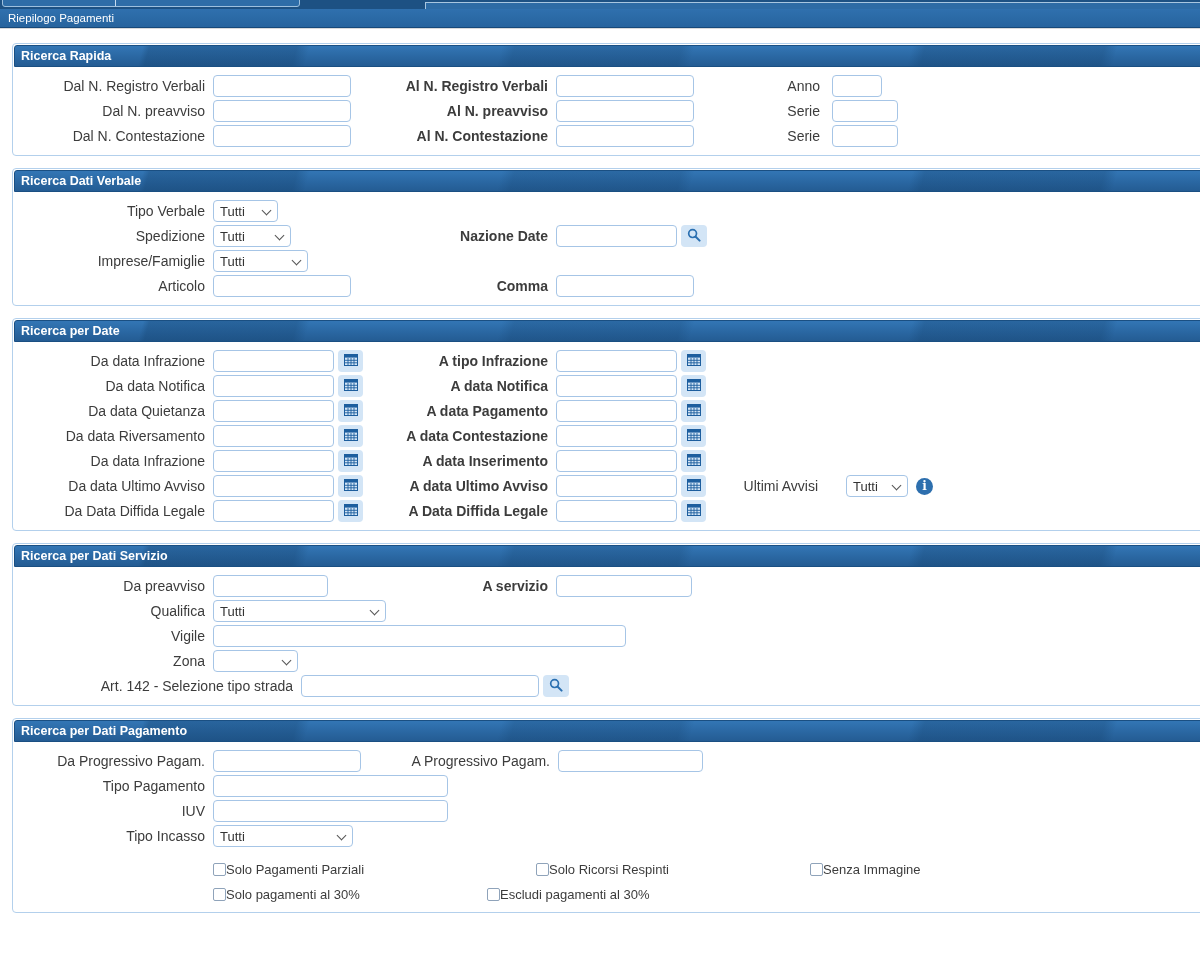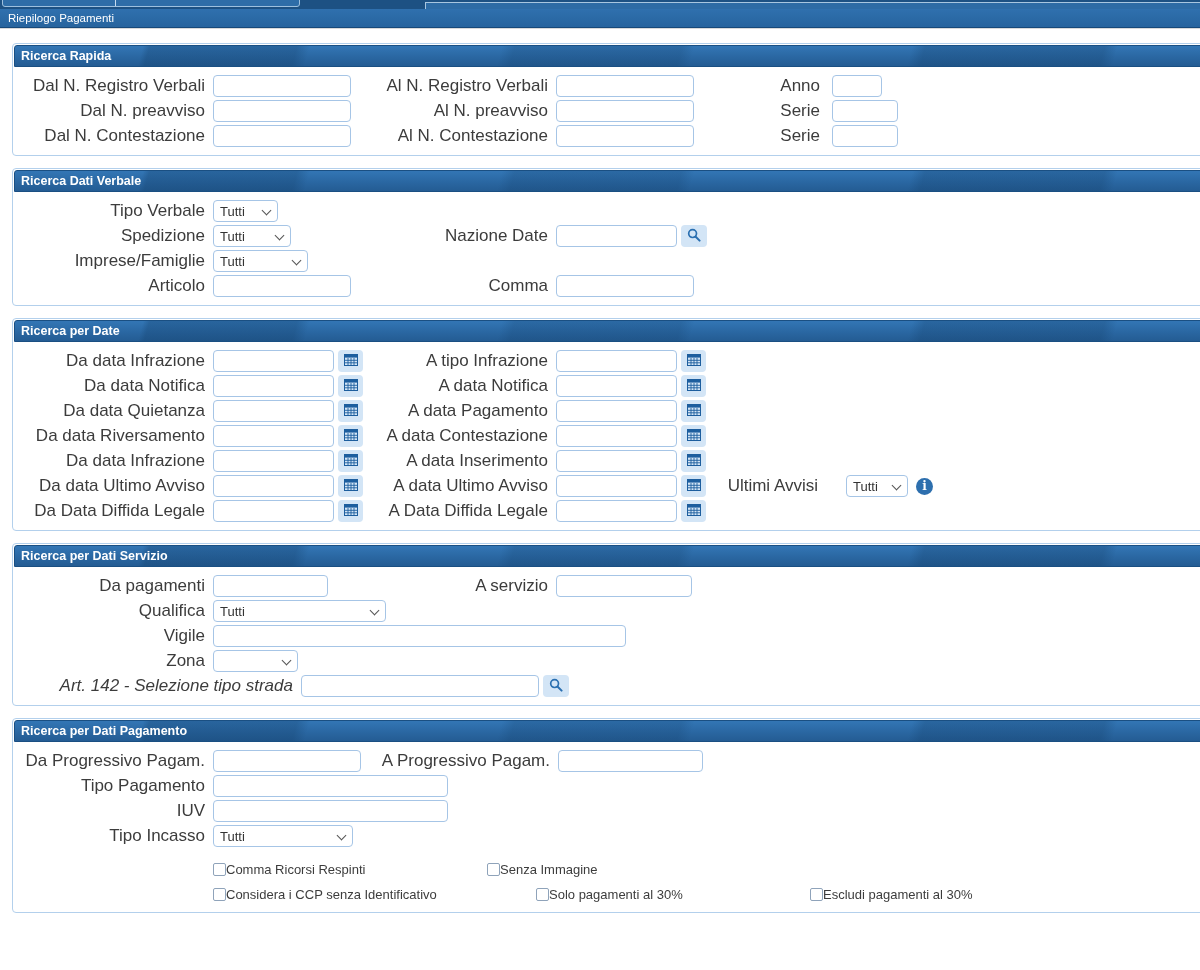--- a/index.html
+++ b/index.html
@@ -25,26 +25,26 @@
   .sec-header{margin:1px;height:22px;line-height:21px;padding-left:6px;
     color:#ffffff;font-weight:bold;font-size:12.5px;
     border:1px solid #1a4f82;border-radius:3px 3px 0 0;
     background:
       linear-gradient(105deg, rgba(18,62,105,0) 10%, rgba(18,62,105,.30) 10.5%, rgba(18,62,105,.30) 22%, rgba(18,62,105,0) 23%, rgba(18,62,105,0) 38%, rgba(18,62,105,.22) 39%, rgba(18,62,105,.22) 52%, rgba(18,62,105,0) 53%, rgba(18,62,105,0) 70%, rgba(18,62,105,.28) 71%, rgba(18,62,105,.28) 85%, rgba(18,62,105,0) 86%),
       linear-gradient(180deg,#3376b5 0%,#2a67a2 55%,#245c93 100%);}
   .sec-body{padding-top:4px;}
 
   
   .row{display:flex;align-items:center;margin:3px 0;height:22px;}
-  .lbl{font-size:17px;color:#3c3c3c;text-align:right;padding-right:8px;white-space:nowrap;}
+  .lbl{font-size:14px;color:#3c3c3c;text-align:right;padding-right:8px;white-space:nowrap;}
   .c1{width:200px;}
-  .c2{width:193px;}
+  .c2{width:193px;font-weight:bold;}
   .c2p{width:185px;}
   .c3{width:138px;padding-right:12px;}
-  .cwide{width:288px;font-style:italic;}
+  .cwide{width:288px;}
   .f1{width:150px;display:flex;align-items:center;}
   .f1p{width:160px;display:flex;align-items:center;}
 
   input[type=text]{height:22px;border:1px solid #a6c5e6;border-radius:4px;background:#fff;
     font-size:13px;padding:0 5px;outline:none;}
   .w138{width:138px;} .w121{width:121px;} .w148{width:148px;} .w145{width:145px;}
   .w50{width:50px;} .w66{width:66px;} .w115{width:115px;} .w136{width:136px;}
   .w235{width:235px;} .w413{width:413px;} .w238{width:238px;}
 
   .sel{position:relative;display:inline-block;}
@@ -322,21 +322,21 @@
               </svg></span>
           </button>
         </div>
       </div>
   </div>
 
   <div class="section">
     <div class="sec-header">Ricerca per Dati Servizio</div>
     <div class="sec-body">
       <div class="row">
-        <div class="lbl c1">Da pagamenti</div>
+        <div class="lbl c1">Da preavviso</div>
         <div class="f1">
             <input type="text" class="w115" style="">
           </div>
         <div class="lbl c2">A servizio</div>
         <input type="text" class="w136" style="">
       </div>
       <div class="row">
         <div class="lbl c1">Qualifica</div>
         <span class="sel sel-173"><select><option>Tutti</option></select></span>
       </div>
@@ -380,34 +380,34 @@
         <div class="lbl c1">IUV</div>
         <input type="text" class="w235" style="">
       </div>
       <div class="row">
         <div class="lbl c1">Tipo Incasso</div>
         <span class="sel sel-140"><select><option>Tutti</option></select></span>
       </div>
 
       <div class="checks">
         <div class="crow">
+          <div class="ccol1 chk">
+              <input type="checkbox" style="">
+              <span>Solo Pagamenti Parziali</span>
+            </div>
           <div class="ccol2 chk">
               <input type="checkbox" style="">
-              <span>Comma Ricorsi Respinti</span>
+              <span>Solo Ricorsi Respinti</span>
             </div>
           <div class="ccol3 chk">
               <input type="checkbox" style="">
               <span>Senza Immagine</span>
             </div>
         </div>
         <div class="crow">
-          <div class="ccol1 chk">
-              <input type="checkbox" style="">
-              <span>Considera i CCP senza Identificativo</span>
-            </div>
           <div class="ccol2 chk">
               <input type="checkbox" style="">
               <span>Solo pagamenti al 30%</span>
             </div>
           <div class="ccol3 chk">
               <input type="checkbox" style="">
               <span>Escludi pagamenti al 30%</span>
             </div>
         </div>
       </div>

